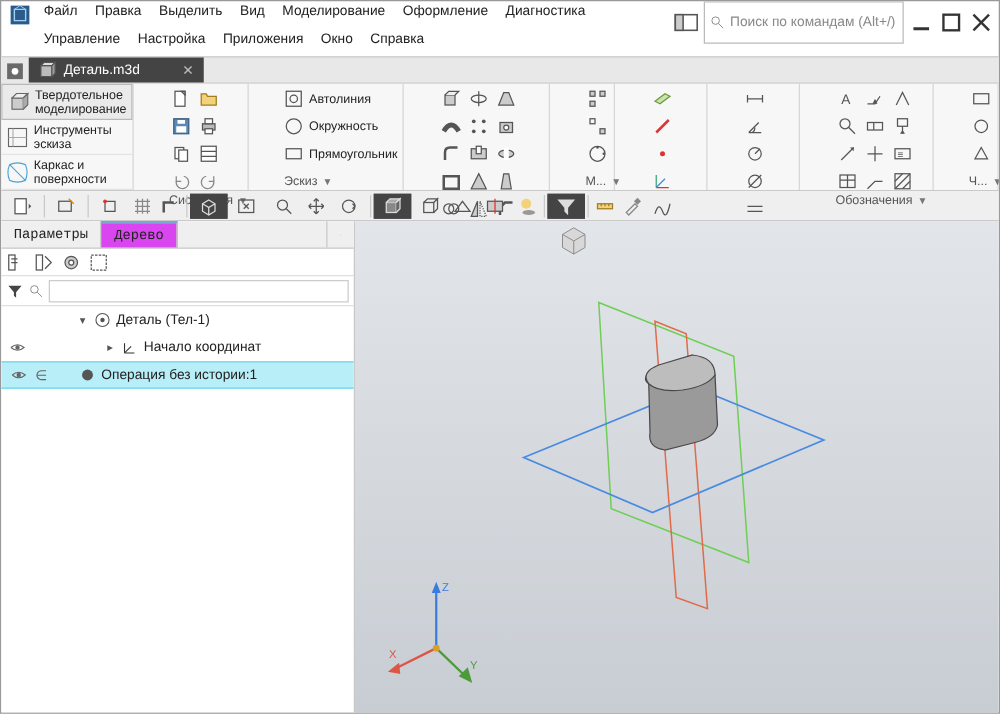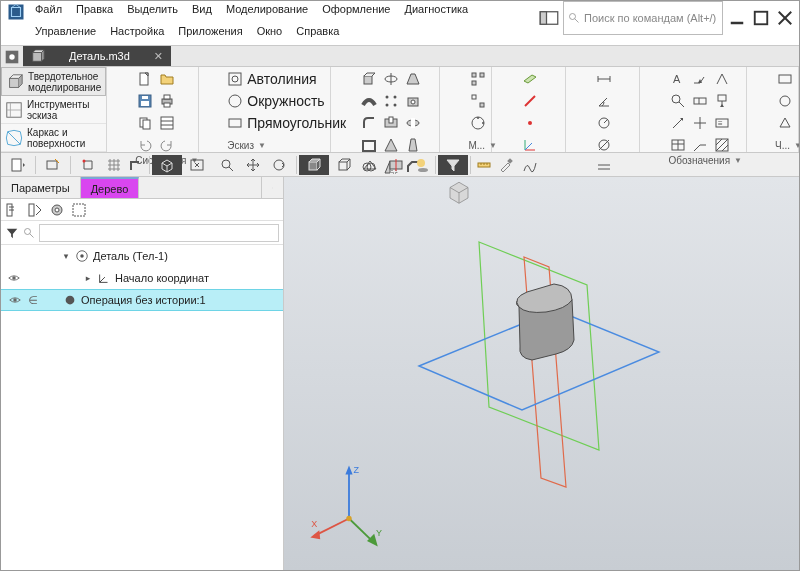--- a/index.html
+++ b/index.html
@@ -7,45 +7,45 @@
   .row { display: flex; align-items: flex-start; }
   .menubar { height: 22px; padding: 0 4px; gap: 2px; }
   .menubar2 { height: 22px; padding: 0 4px 2px 28px; gap: 2px; }
   .menu-item { padding: 2px 6px; cursor: default; }
   .app-icon { width: 22px; height: 22px; display: flex; align-items: center; justify-content: center; }
   .app-icon svg { width: 18px; height: 18px; }
   .window-controls { margin-left: auto; display: flex; gap: 4px; align-items: center; }
   .win-btn { width: 20px; height: 18px; display: flex; align-items: center; justify-content: center; cursor: default; }
   .search-cmd { width: 160px; height: 20px; border: 1px solid #bbb; display: flex; align-items: center; padding: 16px 4px; color: #888; gap: 4px; }
   .tabstrip { height: 22px; background: #e8e8e8; border-top: 1px solid #c9c9c9; border-bottom: 1px solid #c9c9c9; display: flex; }
-  .doc-tab { background: #444; color: #fff; display: flex; align-items: center; padding: 0 8px; gap: 24px; font-size: 11px; min-width: 140px; }
+  .doc-tab { background: #444; color: #fff; display: flex; align-items: center; padding: 0 8px; gap: 6px; font-size: 11px; min-width: 140px; }
   .doc-tab .close { color: #bbb; margin-left: auto; }
   .ribbon { display: flex; background: #f7f7f7; border-bottom: 1px solid #c9c9c9; height: 86px; gap: 24px; }
   .mode-panel { width: 110px; display: flex; flex-direction: column; border-right: 1px solid #d6d6d6; }
   .mode-btn { flex: 1; display: flex; align-items: center; gap: 4px; padding: 2px 4px; font-size: 10px; line-height: 11px; border-bottom: 1px solid #e4e4e4; }
   .mode-btn.active { background: #eaeaea; border: 1px solid #b9b9b9; }
   .mode-icon { width: 18px; height: 18px; flex-shrink: 0; }
   .ribbon-group { display: flex; flex-direction: column; border-right: 1px solid #d6d6d6; padding: 2px 4px 0 4px; }
   .ribbon-body { display: flex; flex-wrap: wrap; align-content: flex-start; gap: 2px; flex: 1; }
   .ribbon-label { height: 14px; font-size: 10px; color: #555; display: flex; align-items: center; gap: 2px; justify-content: flex-start; }
   .tbtn { width: 20px; height: 20px; display: flex; align-items: center; justify-content: center; border: 1px solid transparent; }
   .tbtn svg { width: 16px; height: 16px; }
-  .sketch-row { display: flex; align-items: center; gap: 4px; height: 20px; font-size: 14px; }
+  .sketch-row { display: flex; align-items: center; gap: 4px; height: 20px; font-size: 10px; }
   .caret { font-size: 8px; color: #777; margin-left: 2px; }
   .toolbar2 { height: 24px; background: #efefef; border-bottom: 1px solid #c9c9c9; display: flex; align-items: center; padding: 0 2px; gap: 0; }
   .tb2 { width: 22px; height: 20px; display: flex; align-items: center; justify-content: center; border: 1px solid transparent; }
   .tb2.drop { width: 30px; }
   .tb2.dark { background: #444; border-color: #444; }
   .tb2.dark svg { stroke: #ddd; fill: #ddd; }
   .tb2 svg { width: 16px; height: 16px; }
   .sep { width: 1px; height: 18px; background: #c9c9c9; margin: 0 2px; }
   .main { display: flex; height: calc(571px - 22px - 22px - 22px - 86px - 24px - 2px); }
   .sidepanel { width: 283px; display: flex; flex-direction: column; border-right: 1px solid #c9c9c9; background: #fff; }
   .side-tabs { display: flex; height: 22px; background: #efefef; border-bottom: 1px solid #c9c9c9; align-items: stretch; }
-  .side-tab { padding: 3px 10px; font-size: 11px; border-right: 1px solid #c9c9c9; display: flex; align-items: center; }
+  .side-tab { padding: 3px 10px; font-size: 11px; border-right: 1px solid #c9c9c9; display: flex; align-items: center; font-family: Liberation Mono, monospace; }
   .side-tab.active { background: #d946ef; border-top: 2px solid #7aa7d4; }
   .side-tab.gear { margin-left: auto; border-left: 1px solid #c9c9c9; border-right: none; width: 22px; justify-content: center; }
   .side-tools { height: 22px; display: flex; align-items: center; padding: 2px; gap: 2px; border-bottom: 1px solid #e0e0e0; }
   .side-filter { height: 24px; display: flex; align-items: center; padding: 2px 4px; gap: 4px; border-bottom: 1px solid #e0e0e0; }
   .side-filter input { flex: 1; border: 1px solid #ccc; height: 18px; padding: 0 4px; font-size: 11px; }
   .tree { flex: 1; overflow: auto; font-size: 11px; }
   .tree-row { display: flex; align-items: center; height: 22px; padding: 0 4px; gap: 4px; }
   .tree-row.indent1 { padding-left: 60px; }
   .tree-row.indent2 { padding-left: 82px; }
   .tree-row.sel { background: #b8eef7; border-top: 1px solid #6ed4e6; border-bottom: 1px solid #6ed4e6; }

